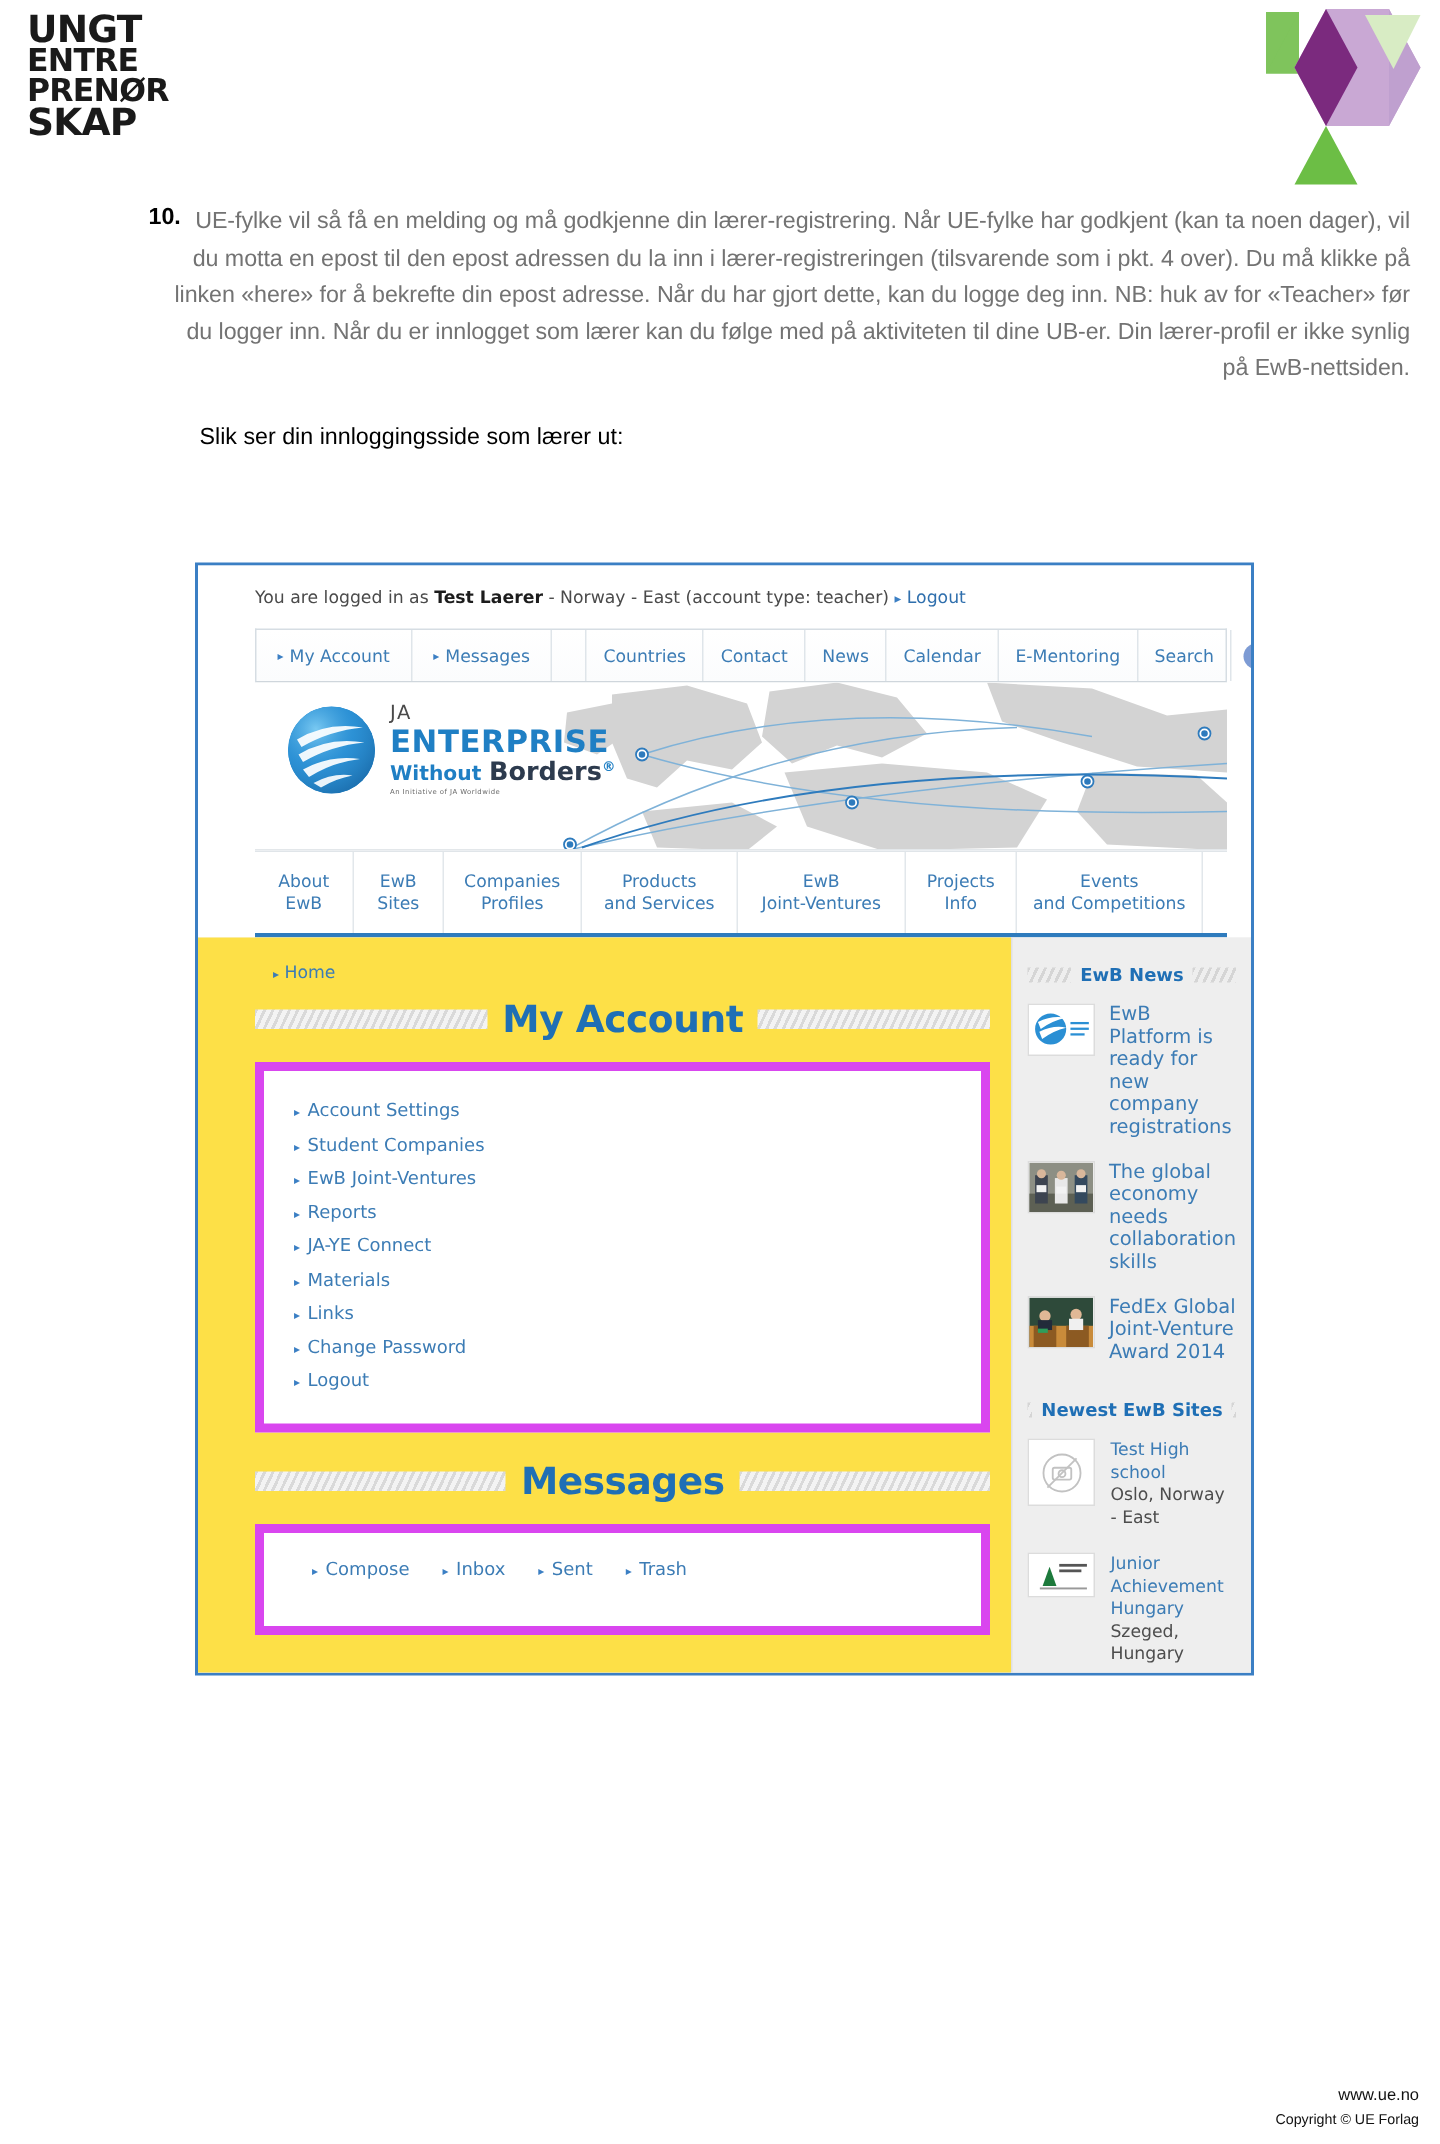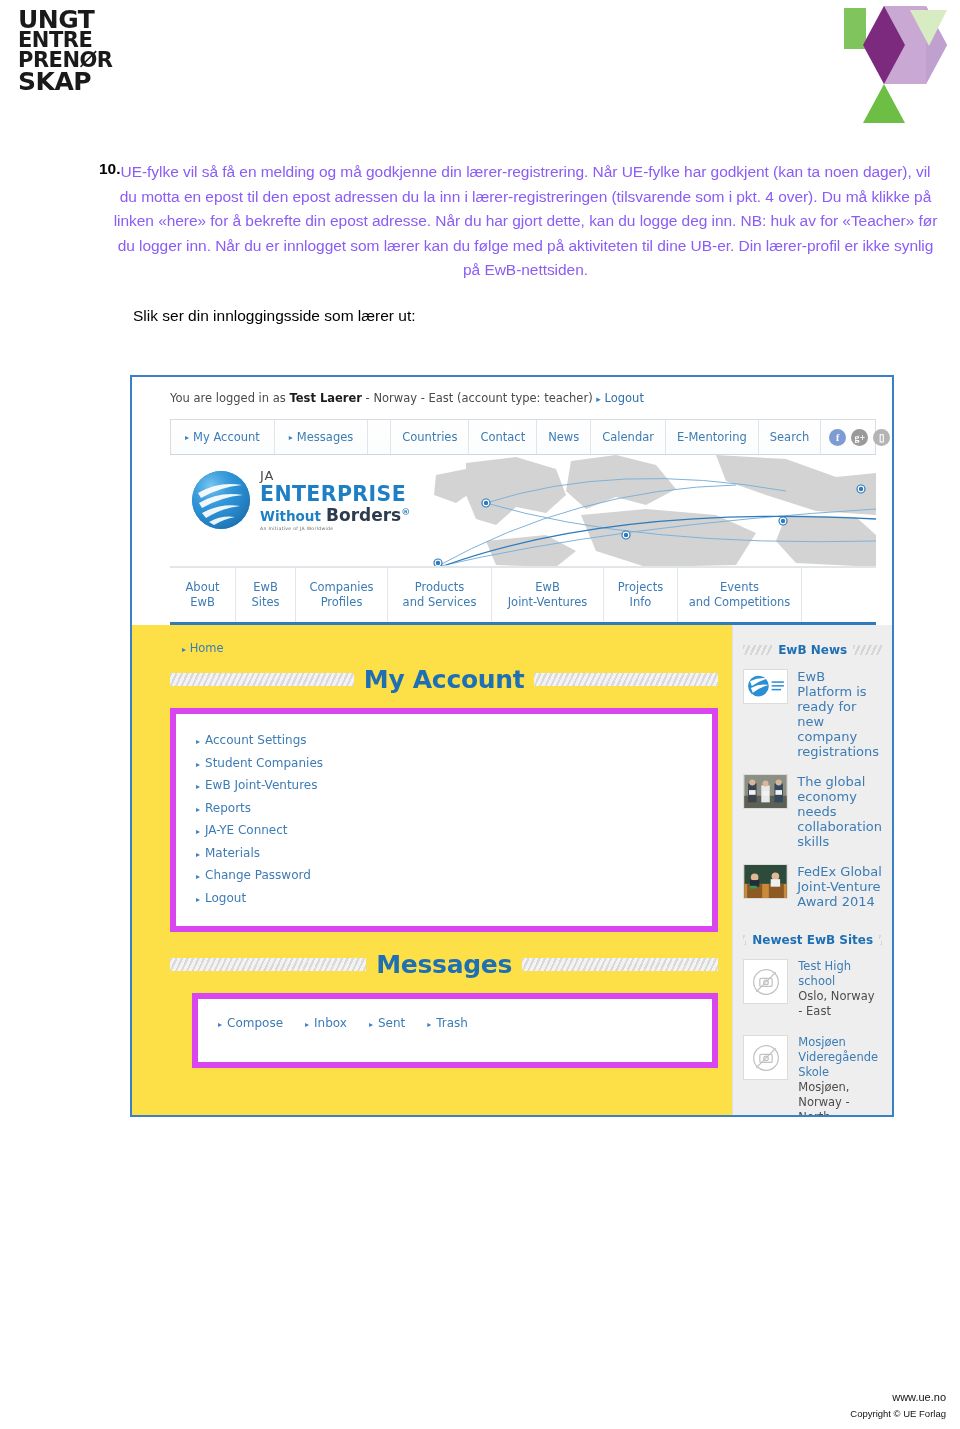--- a/index.html
+++ b/index.html
@@ -27,29 +27,29 @@
   .hex-logo { position:absolute; left:826px; top:4px; width:130px; height:120px; }
 
   
   .doc-body { position:absolute; left:0; top:136px; width:960px; }
   .numbered-item { position:relative; padding-left:111px; padding-right:20px; }
   .numbered-item .num {
     position:absolute; left:99px; top:0;
     font-size:15.5px; font-weight:bold; color:#000;
   }
   .para {
-    font-size:15.5px; line-height:24.6px; color:#8b5cf6;
-    text-align:center; letter-spacing:-0.05px;margin-top:24px;
+    font-size:15.5px; line-height:24.6px; color:#737373;
+    text-align:right; letter-spacing:-0.05px;
   }
   .after-para { margin-top:24px; padding-left:133px; font-size:15.5px; color:#000; }
 
   
   .shot {
     position:absolute; left:130px; top:375px;
-    width:764px; height:742px;
+    width:706px; height:742px;
     border:2px solid #3b7fc4;
     background:#ffffff;
     overflow:hidden;
     font-family:"DejaVu Sans", sans-serif;
   }
   .shot-inner { position:relative; width:100%; height:100%; background:#fff; }
 
   
   .login-strip {
     height:42px; background:#ffffff; position:relative;
@@ -135,21 +135,21 @@
 
   .sec-title-wrap { display:flex; align-items:center; gap:10px; margin:10px 0 14px 0; padding-right:14px; }
   .hatch { flex:1; height:13px;
     background:repeating-linear-gradient(115deg,#d9d9d9 0 2px,#f3f3f3 2px 5px); }
   .sec-title { font-size:25px; font-weight:bold; color:#1f6fb5; white-space:nowrap; letter-spacing:-0.3px; }
 
   .panel { background:#ffffff; border:6px solid #d946ef; margin-right:14px; padding:16px 20px; }
   .panel ul { list-style:none; margin:0; padding:0; }
   .panel li { font-size:12px; color:#3c7cb5; line-height:21.5px; }
   .panel li .arr { color:#3b7fc4; font-size:8px; margin-right:5px; }
-  .panel.msgs { padding:14px 20px 26px 20px;margin-left:22px; }
+  .panel.msgs { padding:14px 20px 26px 32px; }
   .panel.msgs ul { display:flex; gap:22px; }
 
   
   .side-title-wrap { display:flex; align-items:center; gap:6px; margin-bottom:12px; }
   .side-hatch { flex:1; height:10px;
     background:repeating-linear-gradient(115deg,#d5d5d5 0 2px,#eeeeee 2px 5px); }
   .side-title { font-size:12px; font-weight:bold; color:#1f6fb5; white-space:nowrap; }
 
   .news-item { display:flex; gap:9px; margin-bottom:15px; }
   .thumb { width:45px; height:35px; flex:none; border:1px solid #dcdcdc; background:#fff; position:relative; overflow:hidden; }
@@ -346,20 +346,21 @@
       </div>
 
       <div class="panel">
         <ul>
           <li><span class="arr">▸</span><span>Account Settings</span></li>
           <li><span class="arr">▸</span><span>Student Companies</span></li>
           <li><span class="arr">▸</span><span>EwB Joint-Ventures</span></li>
           <li><span class="arr">▸</span><span>Reports</span></li>
           <li><span class="arr">▸</span><span>JA-YE Connect</span></li>
           <li><span class="arr">▸</span><span>Materials</span></li>
+          <li><span class="arr">▸</span><span>Links</span></li>
           <li><span class="arr">▸</span><span>Change Password</span></li>
           <li><span class="arr">▸</span><span>Logout</span></li>
         </ul>
       </div>
 
       <div class="sec-title-wrap" style="margin-top:18px">
         <div class="hatch"></div>
         <div class="sec-title">Messages</div>
         <div class="hatch"></div>
       </div>
@@ -445,34 +446,20 @@
             <circle cx="17" cy="17.5" r="2.6" fill="none" stroke="#c2c2c2" stroke-width="1.4"></circle>
             <line x1="6" y1="28" x2="28" y2="6" stroke="#c2c2c2" stroke-width="1.4"></line>
           </svg>
         </div>
         <div>
           <div class="site-name">Test High school</div>
           <div class="site-loc">Oslo, Norway - East</div>
         </div>
       </div>
 
-      <div class="site-item">
-        <div class="thumb sq">
-          <svg viewBox="0 0 34 34" width="30" height="30">
-            <circle cx="17" cy="17" r="14" fill="none" stroke="#c2c2c2" stroke-width="1.4"></circle>
-            <rect x="10" y="13" width="14" height="9" rx="1.4" fill="none" stroke="#c2c2c2" stroke-width="1.4"></rect>
-            <circle cx="17" cy="17.5" r="2.6" fill="none" stroke="#c2c2c2" stroke-width="1.4"></circle>
-            <line x1="6" y1="28" x2="28" y2="6" stroke="#c2c2c2" stroke-width="1.4"></line>
-          </svg>
-        </div>
-        <div>
-          <div class="site-name">Mosjøen Videregående Skole</div>
-          <div class="site-loc">Mosjøen, Norway - North</div>
-        </div>
-      </div>
 
       <div class="site-item">
         <div class="thumb sq" style="height:30px">
           <svg viewBox="0 0 44 26" width="42" height="24">
             <polygon points="8,21 13,7 18,21" fill="#1d7a3c"></polygon>
             <rect x="20" y="5" width="20" height="2" fill="#555"></rect>
             <rect x="20" y="9" width="16" height="2" fill="#555"></rect>
             <rect x="6" y="22" width="34" height="1.4" fill="#999"></rect>
           </svg>
         </div>

